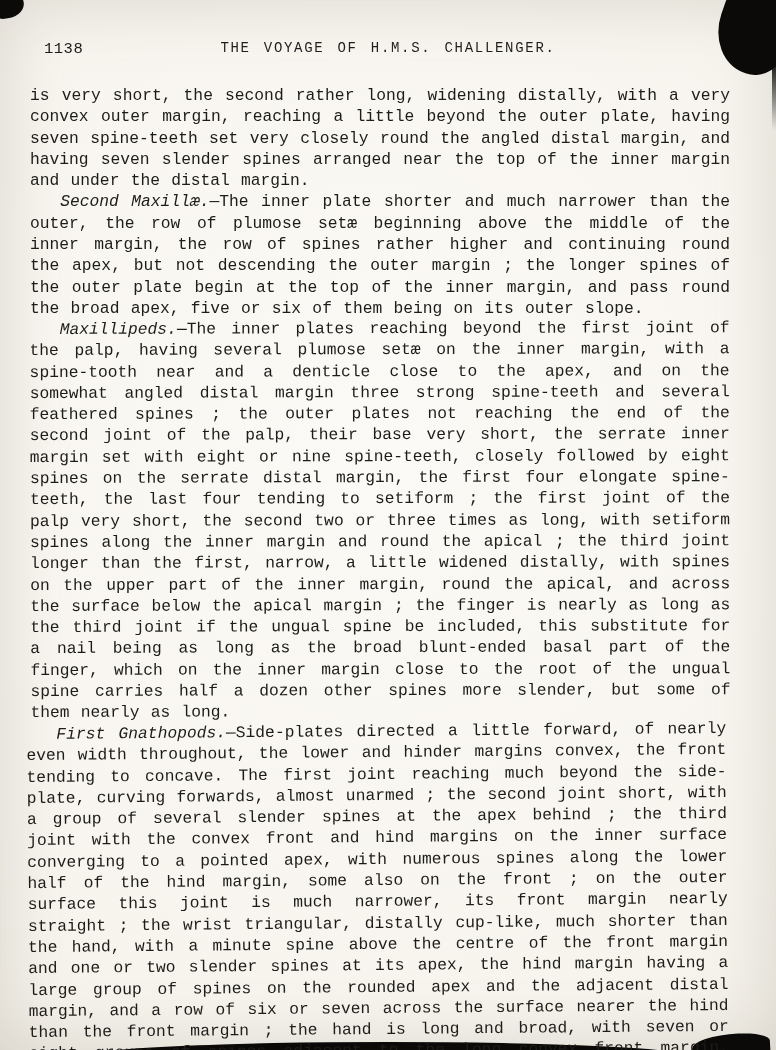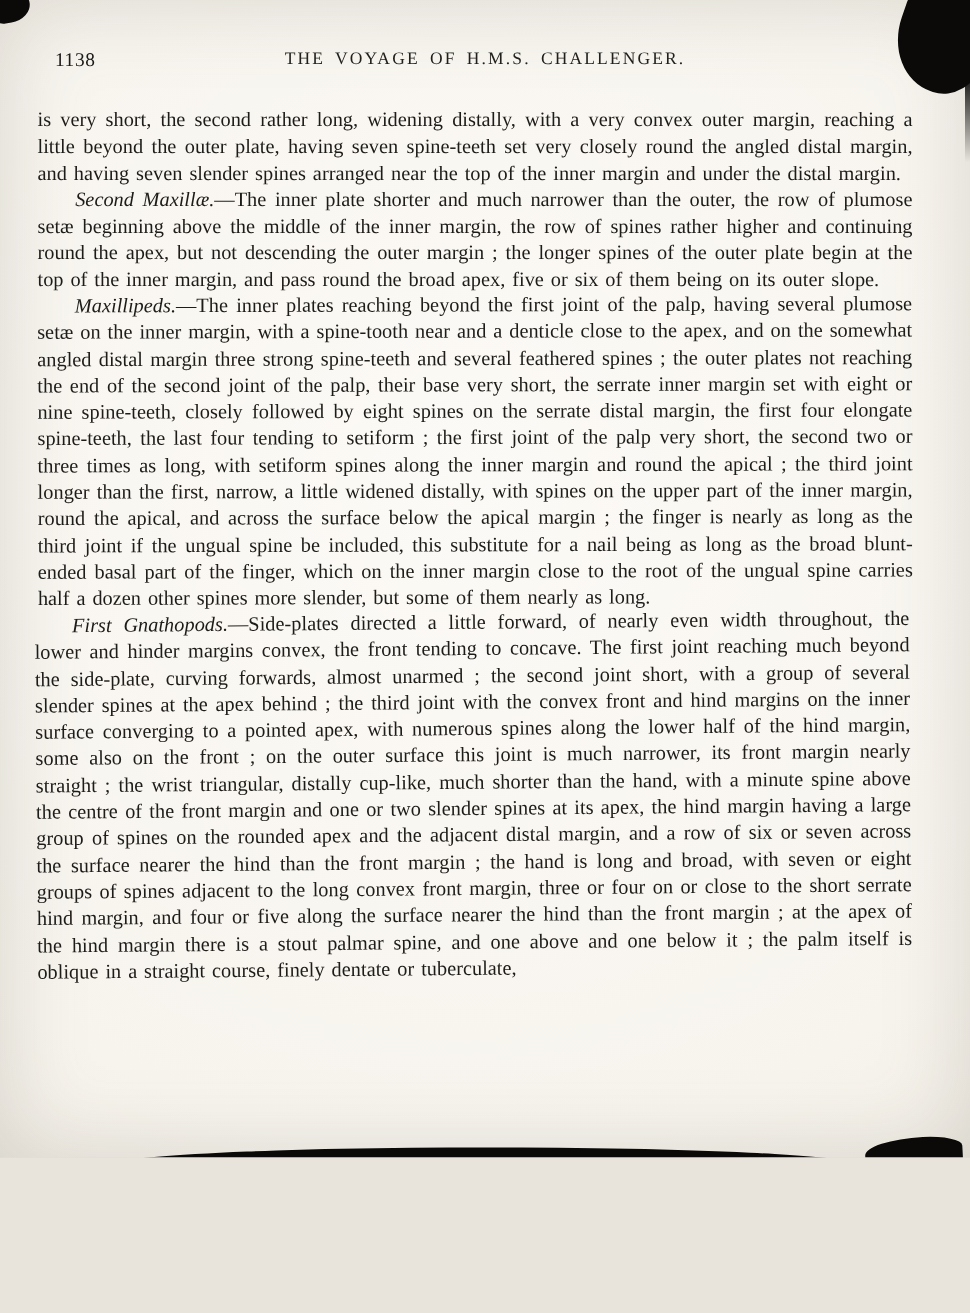--- a/index.html
+++ b/index.html
@@ -1,22 +1,22 @@
 <!DOCTYPE html>
 <html><head>
 <meta charset="utf-8">
 <style>
   html,body { margin:0; padding:0; background:#e8e4dc; }
   .page {
     position:relative;
-    width:776px; height:926px;
+    width:776px; height:1050px;
     overflow:hidden;
     background: radial-gradient(ellipse 130% 105% at 48% 42%, #fcfaf6 0%, #f7f4ee 55%, #ece8df 92%, #e3ded3 100%);
     box-shadow: inset 0 0 70px rgba(110,100,80,0.22);
-    font-family: Liberation Serif, serif;
+    font-family: Liberation Mono, monospace;
     color:#1c1b19;
   }
 
   
   .running-head { position:absolute; top:40px; left:44px; right:44px; height:20px; }
   .pagenum { position:absolute; left:0; top:0; font-size:15.5px; letter-spacing:0.5px; }
   .title {
     display:block; text-align:center;
     font-size:14px; letter-spacing:1.7px; word-spacing:3px;
     color:#201f1c;

